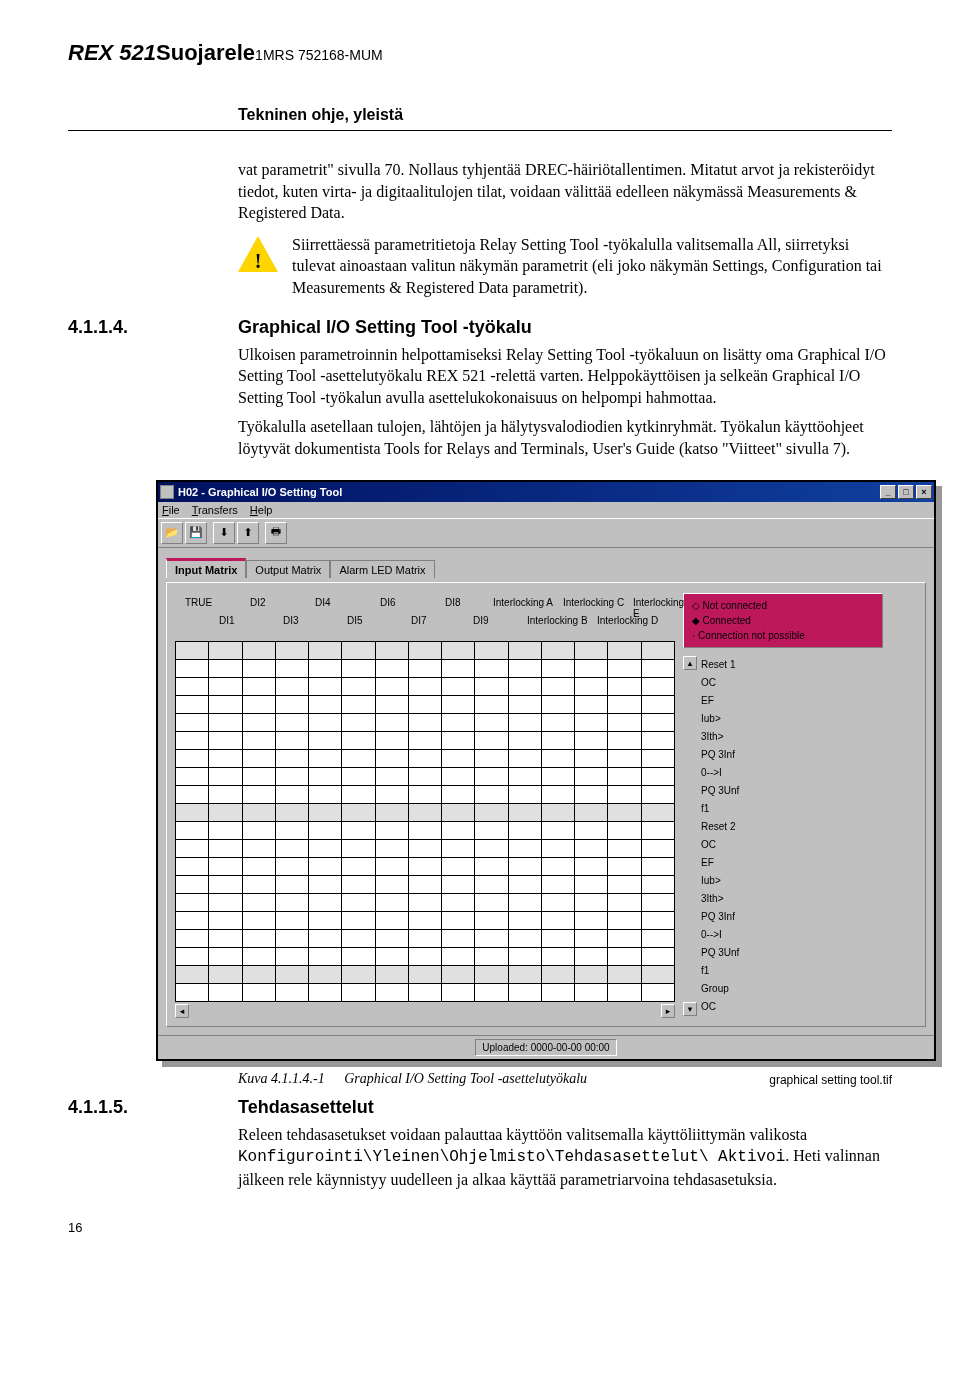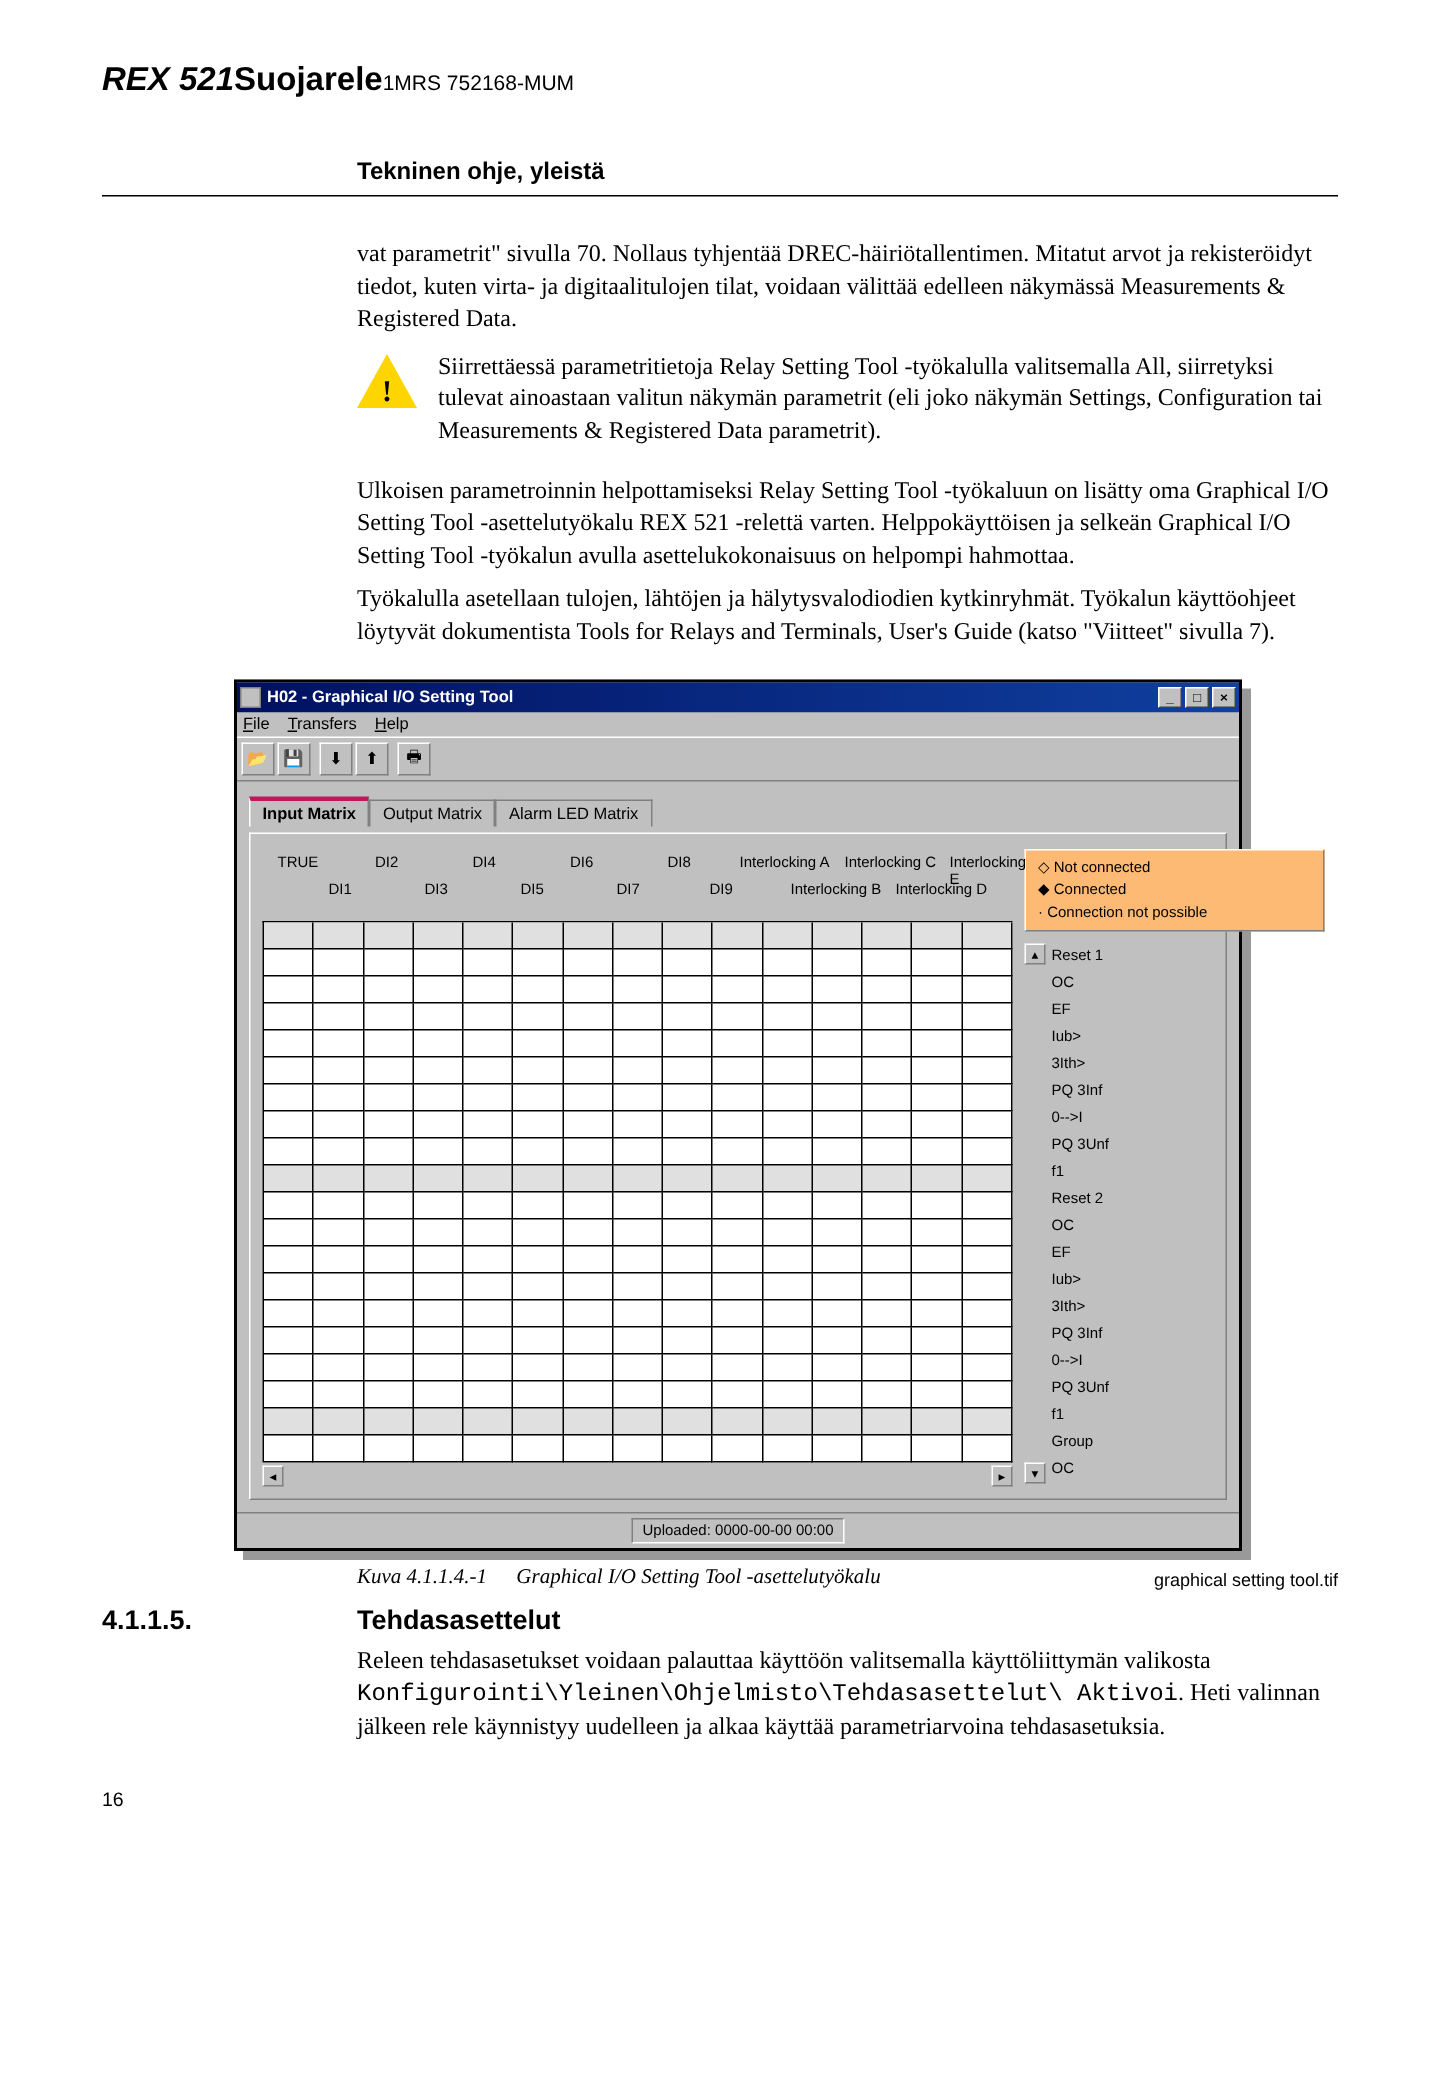--- a/index.html
+++ b/index.html
@@ -43,21 +43,21 @@
   }
   .warning-tri::after {
     content: "!"; position: absolute; top: 12px; left: -5px;
     font-weight: bold; font-size: 20px; color: #000; width: 10px; text-align: center;
   }
   .section-row { display: flex; margin: 10px 0 6px 0; }
   .section-num { flex: 0 0 170px; font-size: 18px; font-weight: bold; }
   .section-title { font-size: 18px; font-weight: bold; }
   .screenshot {
     margin: 20px 0 10px 88px;
-    width: 672px;
+    width: 780px;
     border: 2px solid #000;
     background: #c0c0c0;
     box-shadow: 6px 6px 0 #999;
     font-family: "MS Sans Serif", Arial, sans-serif;
     font-size: 11px;
   }
   .titlebar {
     background: linear-gradient(to right, #001060, #1040a0);
     color: #fff; display: flex; align-items: center; height: 20px;
     padding: 0 2px; font-size: 11px; font-weight: bold;
@@ -98,21 +98,21 @@
   .ch-top, .ch-bot { position: absolute; font-size: 10px; }
   .grid-box {
     border-left: 1px solid #000; border-top: 1px solid #000;
     width: 500px; background: #fff;
   }
   .grid-row { display: flex; height: 18px; }
   .grid-cell { width: 33.3px; border-right: 1px solid #000; border-bottom: 1px solid #000; position: relative; }
   .grid-row.group-hdr { background: #e0e0e0; }
   .legend-box {
     border: 1px solid #808080; border-top-color: #fff; border-left-color: #fff;
-    background: #fdba74; padding: 4px 8px; font-size: 10px; line-height: 1.5;
+    background: #be185d; padding: 4px 8px; font-size: 10px; line-height: 1.5;
     width: 200px;
   }
   .row-labels {
     flex: 0 0 56px; font-size: 10px; line-height: 18px; padding-top: 0;
   }
   .row-labels div { height: 18px; white-space: nowrap; }
   .row-labels .grp { font-weight: normal; }
   .sarrow { width: 14px; flex: 0 0 14px; display: flex; flex-direction: column; justify-content: space-between; align-items: center; }
   .sarrow-btn {
     width: 14px; height: 14px; background: #c0c0c0;
@@ -156,20 +156,24 @@
     <p>vat parametrit" sivulla 70. Nollaus tyhjentää DREC-häiriötallentimen. Mitatut arvot ja rekisteröidyt tiedot, kuten virta- ja digitaalitulojen tilat, voidaan välittää edelleen näkymässä Measurements &amp; Registered Data.</p>
 
     <div class="warning-box">
       <div class="warning-icon">
         <div class="warning-tri"></div>
       </div>
       <div>Siirrettäessä parametritietoja Relay Setting Tool -työkalulla valitsemalla All, siirretyksi tulevat ainoastaan valitun näkymän parametrit (eli joko näkymän Settings, Configuration tai Measurements &amp; Registered Data parametrit).</div>
     </div>
   </div>
 
+  <div class="section-row">
+    <div class="section-num">4.1.1.4.</div>
+    <div class="section-title">Graphical I/O Setting Tool -työkalu</div>
+  </div>
 
   <div class="body-text">
     <p>Ulkoisen parametroinnin helpottamiseksi Relay Setting Tool -työkaluun on lisätty oma Graphical I/O Setting Tool -asettelutyökalu REX 521 -relettä varten. Helppokäyttöisen ja selkeän Graphical I/O Setting Tool -työkalun avulla asettelukokonaisuus on helpompi hahmottaa.</p>
     <p>Työkalulla asetellaan tulojen, lähtöjen ja hälytysvalodiodien kytkinryhmät. Työkalun käyttöohjeet löytyvät dokumentista Tools for Relays and Terminals, User's Guide (katso "Viitteet" sivulla 7).</p>
   </div>
 
   <div class="screenshot">
     <div class="titlebar">
       <span class="t-icon"></span>
       <span>H02 - Graphical I/O Setting Tool</span>

